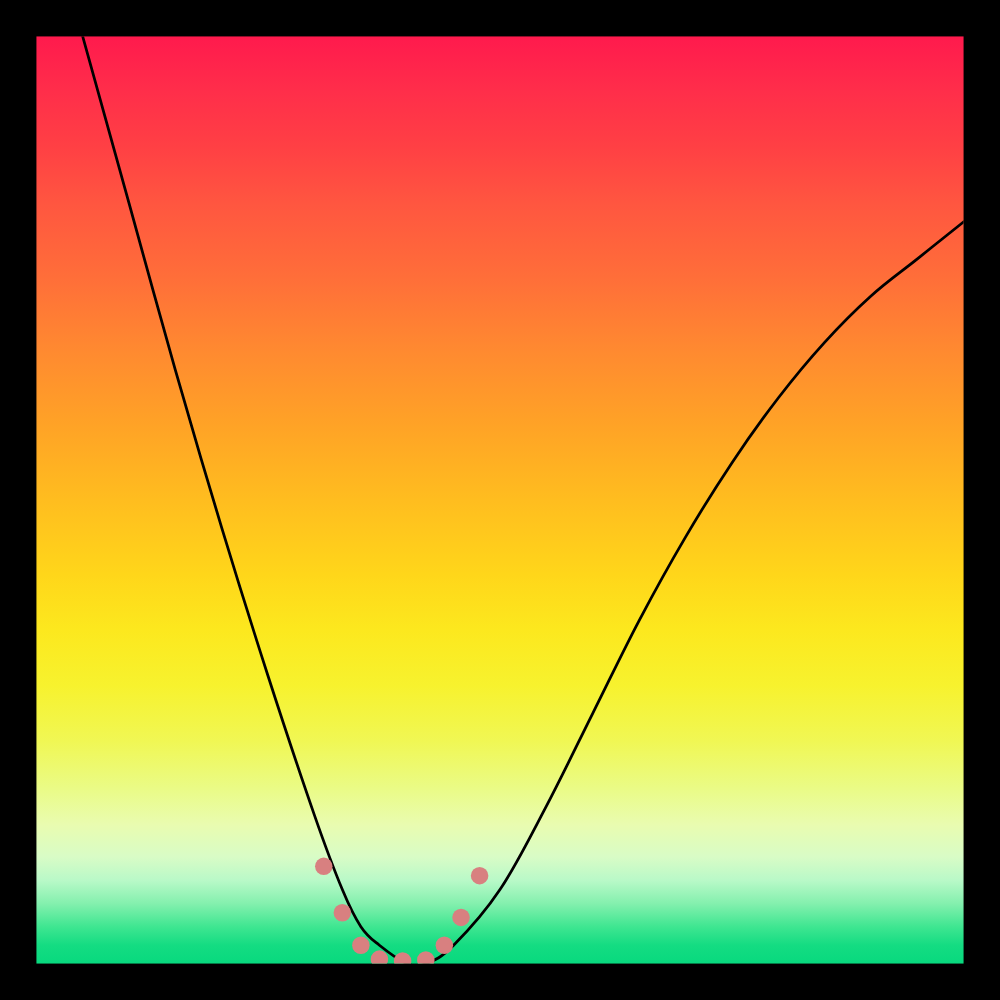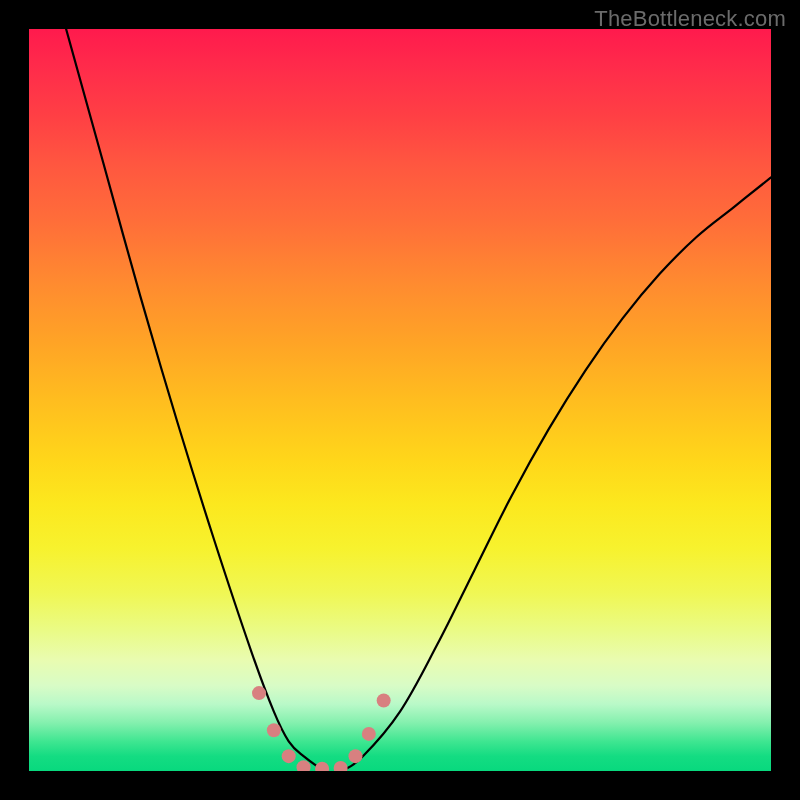--- a/index.html
+++ b/index.html
@@ -82,14 +82,13 @@
           <circle cx="259.7" cy="727.16" r="7" fill="#d88080"></circle>
           <circle cx="274.54" cy="738.29" r="7" fill="#d88080"></circle>
           <circle cx="293.09000000000003" cy="739.774" r="7" fill="#d88080"></circle>
           <circle cx="311.64" cy="739.032" r="7" fill="#d88080"></circle>
           <circle cx="326.48" cy="727.16" r="7" fill="#d88080"></circle>
           <circle cx="339.83599999999996" cy="704.9" r="7" fill="#d88080"></circle>
           <circle cx="354.676" cy="671.51" r="7" fill="#d88080"></circle>
         </g>
     </svg>
   </div>
-  <div class="watermark">TheBottleneck.com</div>
 </div>
 
 </body></html>

